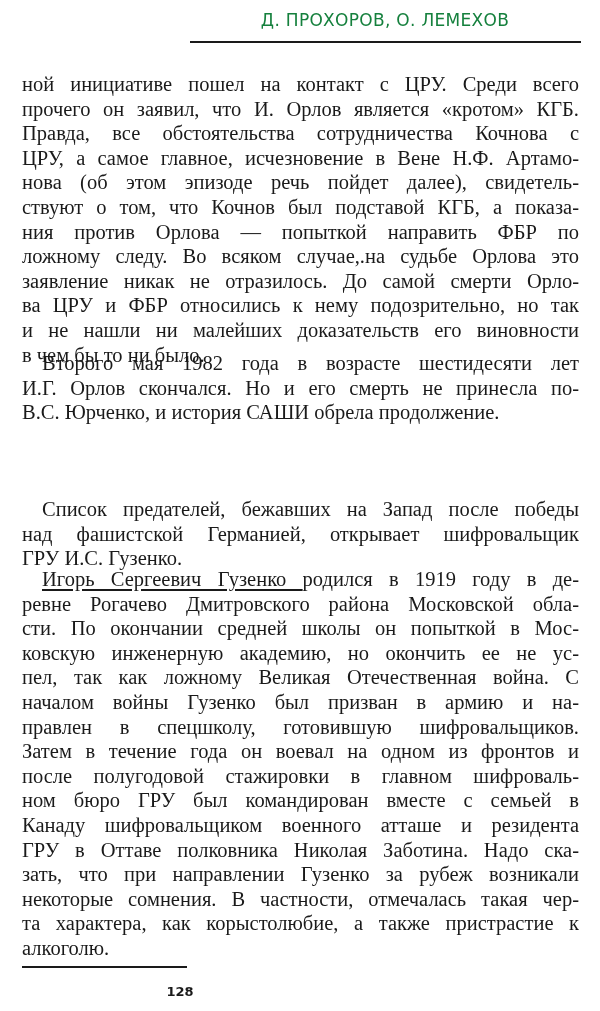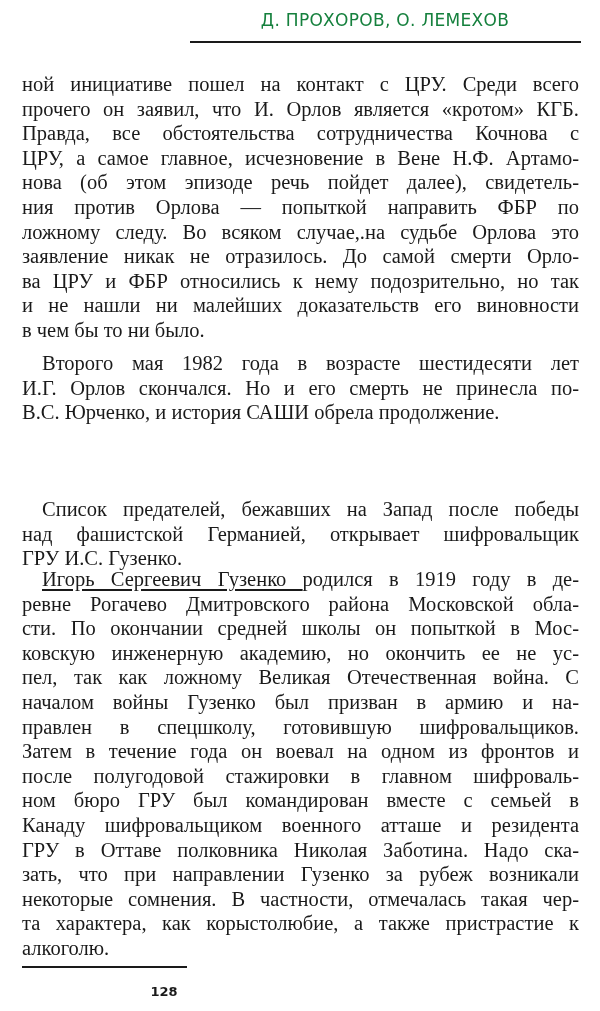--- a/index.html
+++ b/index.html
@@ -17,36 +17,37 @@
     position: absolute; left: 22px; width: 557px;
     font-family: "Liberation Serif", serif; font-size: 20.5px; line-height: 24.6px;
     color: #1a1a1a;
   }
   .line { display: block; white-space: nowrap; text-align: justify; text-align-last: justify; height: 24.6px; }
   .line.last { text-align-last: left; }
   .line.indent { padding-left: 20px; }
   .underlined { text-decoration: underline; text-underline-offset: 3px; }
   .foot-rule { position: absolute; left: 22px; top: 966px; width: 165px; height: 2px; background: #1a1a1a; }
   .page-number {
-    position: absolute; left: 149px; top: 984px; width: 30px; text-align: center;
+    position: absolute; left: 165px; top: 984px; width: 30px; text-align: center;
     font-family: "DejaVu Sans", sans-serif; font-weight: bold; font-size: 13px;
   }
 </style>
 </head>
 <body>
 
 <div class="running-head">Д. ПРОХОРОВ, О. ЛЕМЕХОВ</div>
 <div class="head-rule"></div>
 
 <div class="text-block" style="top:56px;margin-top:16px;">
   <span class="line">ной инициативе пошел на контакт с ЦРУ. Среди всего</span>
   <span class="line">прочего он заявил, что И. Орлов является «кротом» КГБ.</span>
   <span class="line">Правда, все обстоятельства сотрудничества Кочнова с</span>
   <span class="line">ЦРУ, а самое главное, исчезновение в Вене Н.Ф. Артамо-</span>
   <span class="line">нова (об этом эпизоде речь пойдет далее), свидетель-</span>
+  <span class="line">ствуют о том, что Кочнов был подставой КГБ, а показа-</span>
   <span class="line">ния против Орлова — попыткой направить ФБР по</span>
   <span class="line">ложному следу. Во всяком случае,.на судьбе Орлова это</span>
   <span class="line">заявление никак не отразилось. До самой смерти Орло-</span>
   <span class="line">ва ЦРУ и ФБР относились к нему подозрительно, но так</span>
   <span class="line">и не нашли ни малейших доказательств его виновности</span>
   <span class="line last">в чем бы то ни было.</span>
 </div>
 
 <div class="text-block" style="top:351px;">
   <span class="line indent">Второго мая 1982 года в возрасте шестидесяти лет</span>

